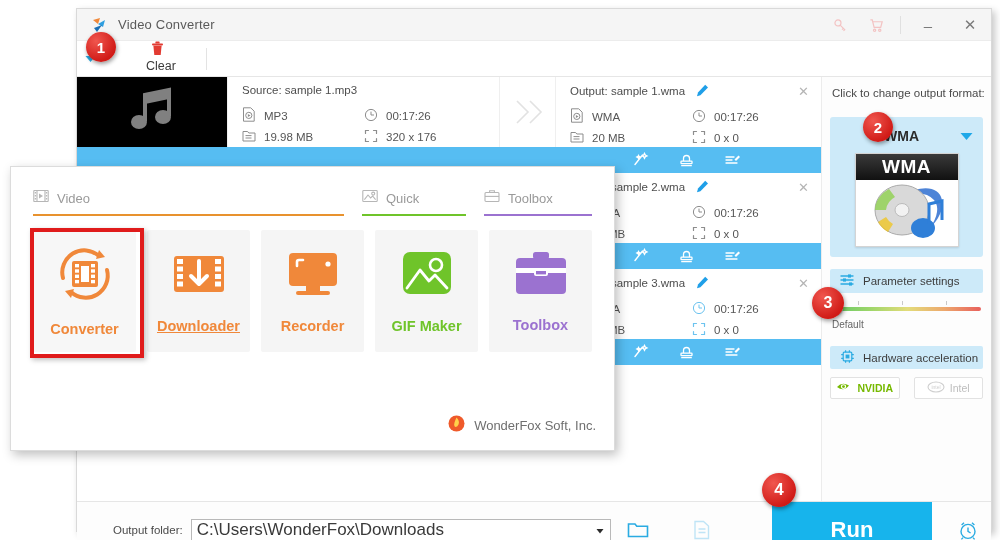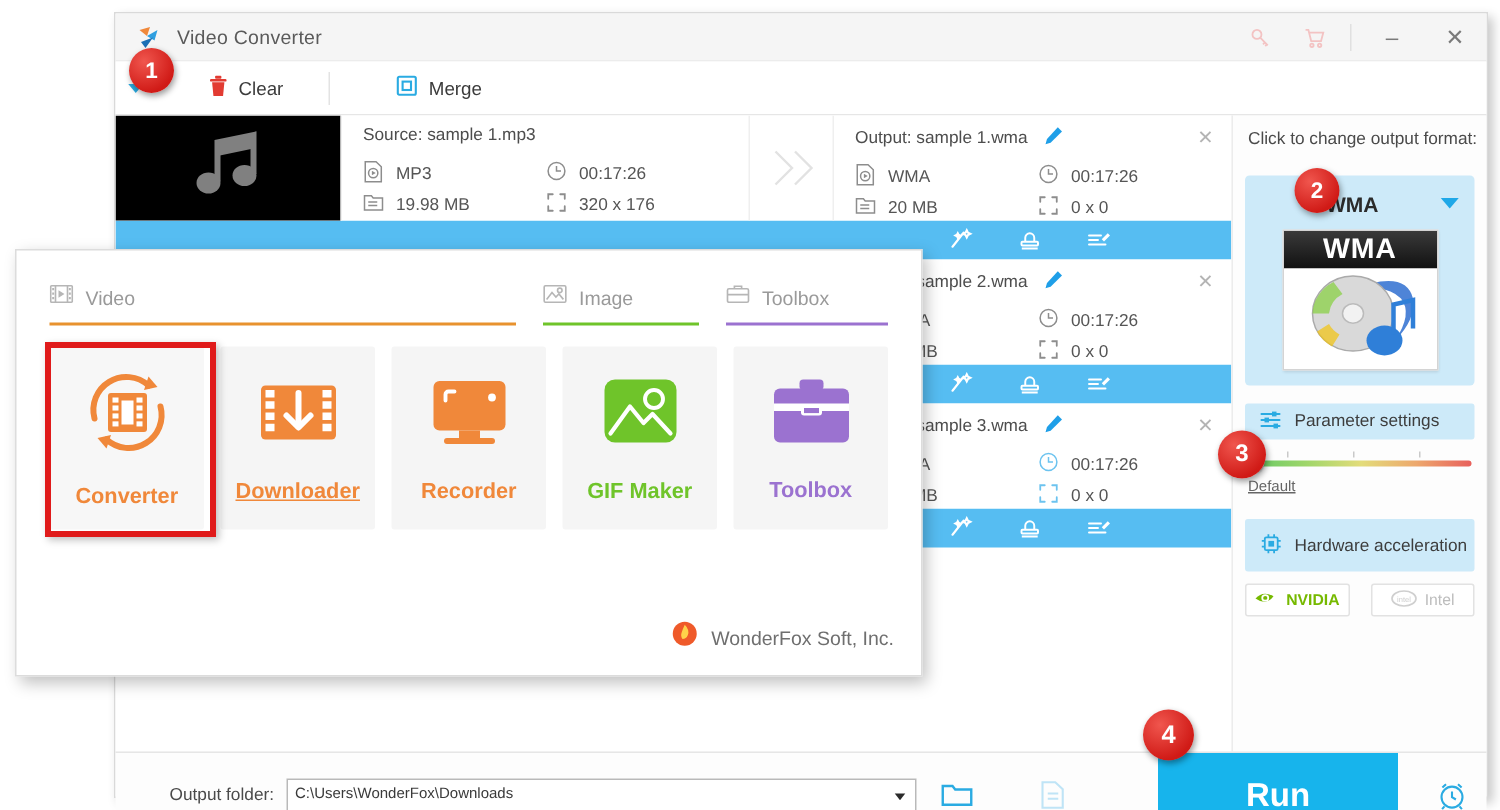--- a/index.html
+++ b/index.html
@@ -89,37 +89,37 @@
   .param-btn .lbl { margin-left: 8px; }
   .quick-row { display: flex; align-items: center; padding: 16px 0 0 12px; font-size: 11.5px; color: #3d3d3d; }
   .quick-row .lbl { margin-left: 8px; }
   .slider-wrap { padding: 14px 10px 0 12px; position: relative; }
   .slider-track { height: 4px; border-radius: 2px;
       background: linear-gradient(to right,#66c966,#9fd66a,#e3dc7a,#eda86d,#e8605c); }
   .slider-knob { position: absolute; left: 8px; top: 9px; width: 13px; height: 13px; border-radius: 50%;
       background: #fff; border: 1px solid #c0c0c0; box-shadow: 0 1px 1px rgba(0,0,0,.15); }
   .slider-ticks { position: absolute; left: 12px; right: 10px; top: 8px; height: 10px; }
   .tick { position: absolute; width: 1px; height: 4px; background: #c9c9c9; }
-  .slider-label { font-size: 10px; color: #666; padding: 8px 0 0 10px; text-decoration: underline; }
-  .hw-btn { margin: 16px 8px 0; height: 35px; background: #cdeaf9; border-radius: 2px;
+  .slider-label { font-size: 10px; color: #666; padding: 8px 0 0 10px; }
+  .hw-btn { margin: 16px 8px 0; height: 23px; background: #cdeaf9; border-radius: 2px;
       display: flex; align-items: center; padding-left: 10px; font-size: 11.5px; color: #3d3d3d; }
   .hw-btn .lbl { margin-left: 8px; }
   .gpu-row { display: flex; gap: 14px; margin: 8px 8px 0; }
   .gpu-chip { flex: 1; height: 22px; border: 1px solid #e2e2e2; border-radius: 2px; background:#fff;
       display: flex; align-items: center; justify-content: center; gap: 5px; font-size: 10.5px; }
   .gpu-nv { color: #76b900; font-weight: bold; }
   .gpu-intel { color: #bdbdbd; }
 
   
   .bottom-bar { height: 56px; border-top: 1px solid #e6e6e6; background: #fdfdfd;
       display: flex; align-items: center; position: relative; }
   .of-label { font-size: 11.5px; color: #4a4a4a; margin-left: 36px; }
   .of-input { margin-left: 8px; width: 420px; height: 22px; border: 1px solid #b9b9b9; background: #fff;
       display: flex; align-items: center; position: relative; }
-  .of-input .val { font-size: 10px; color: #3a3a3a; margin-left: 5px; white-space: nowrap; }
+  .of-input .val { font-size: 17px; color: #3a3a3a; margin-left: 5px; white-space: nowrap; }
   .of-arrow { position: absolute; right: 3px; top: 4px; }
   .bb-icon { margin-left: 14px; width: 26px; height: 26px; display:flex; align-items:center; justify-content:center; }
   .run-btn { position: absolute; right: 59px; top: 0; width: 160px; height: 55px; background: #17b4ec;
       display: flex; align-items: center; justify-content: center; color: #fff; font-size: 22px; font-weight: bold; }
   .alarm-btn { position: absolute; right: 8px; top: 14px; width: 30px; height: 28px;
       display: flex; align-items: center; justify-content: center; }
 
   
   .overlay {
     position: absolute; left: 10px; top: 166px; width: 605px; height: 285px;
@@ -195,42 +195,31 @@
         <div class="tb-close">✕</div>
       </div>
     </div>
 
     <div class="toolbar">
       <div class="tool-caret">
         <svg width="11" height="8" viewBox="0 0 11 8">
             <path d="M0.5 1 L5.5 7 L10.5 1 Z" fill="#2aabe2"></path>
           </svg>
       </div>
-      <div class="tool-btn" style="margin-left:26px;">
+      <div class="tool-btn" style="margin-left:26px;flex-direction:column;">
         <span>
           <svg width="13" height="15" viewBox="0 0 13 15">
             <rect x="4.4" y="0.5" width="4.2" height="2" rx="0.6" fill="#e23b32"></rect>
             <rect x="1" y="2.6" width="11" height="1.8" rx="0.8" fill="#e23b32"></rect>
             <path d="M2.4 4.8 h8.2 l-0.9 9.2 h-6.4 Z" fill="#e23b32"></path>
             </svg>
         </span>
         <span class="lbl">Clear</span>
       </div>
       <div class="tool-div" style="margin-left:20px;"></div>
-      <div class="tool-btn" style="margin-left:22px;">
-        <span>
-          <svg width="15" height="15" viewBox="0 0 15 15">
-              <g fill="none" stroke="#2aabe2" stroke-width="1.4">
-            <rect x="1.2" y="1.2" width="12" height="12" rx="1"></rect>
-                <rect x="4.4" y="4.4" width="5.6" height="5.6"></rect>
-              </g>
-            </svg>
-        </span>
-        <span class="lbl">Merge</span>
-      </div>
     </div>
 
     <div class="body-split">
 
       <div class="file-list">
 
         <div class="file-item">
           <div class="file-main">
             <div class="thumb">
               <svg width="54" height="50" viewBox="0 0 54 50">
@@ -876,21 +865,21 @@
         <div class="ov-tab">
           <span>
             <svg width="16" height="14" viewBox="0 0 16 14">
                 <g fill="none" stroke="#b6b6b6" stroke-width="1.1">
               <rect x="0.8" y="1.5" width="14.4" height="11" rx="0.8"></rect>
               <path d="M2.4 10.6 L6 6 L8.6 9 L10.6 7 L13.6 10.6"></path>
                   <circle cx="11.2" cy="4.6" r="1.5"></circle>
                 </g>
               </svg>
           </span>
-          <span class="lbl">Image</span>
+          <span class="lbl">Quick</span>
         </div>
         <div class="ov-underline" style="background:#6fc42a;"></div>
       </div>
       <div class="ov-tab-tool">
         <div class="ov-tab">
           <span>
             <svg width="16" height="14" viewBox="0 0 16 14">
                 <g fill="none" stroke="#b6b6b6" stroke-width="1.1">
               <rect x="1" y="3.5" width="14" height="9" rx="1"></rect>
                   <path d="M5.6 3.5 V1.8 h4.8 V3.5"></path>

